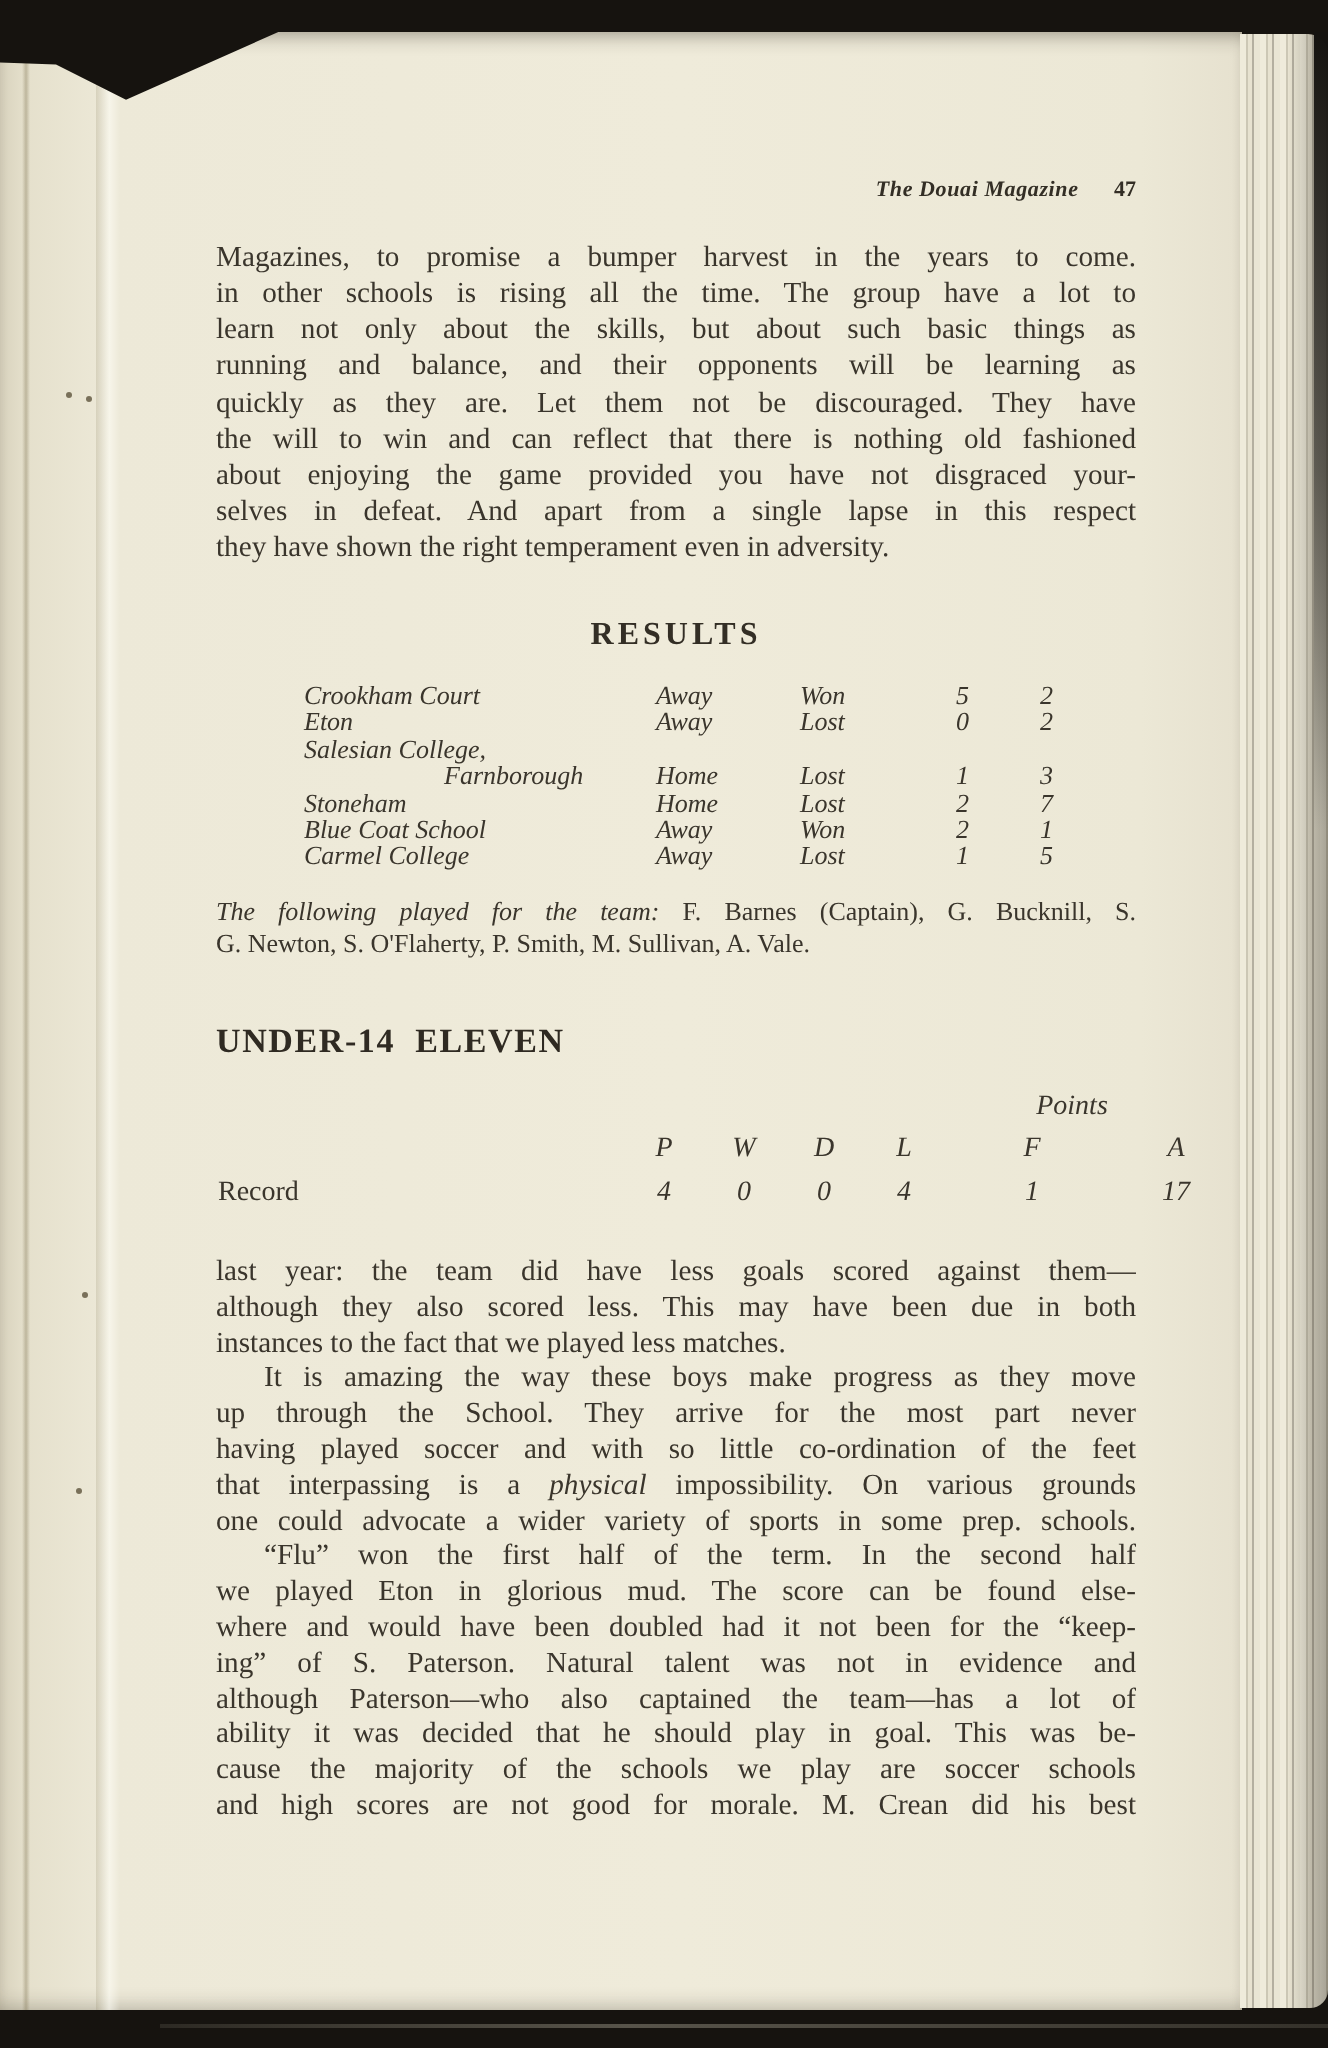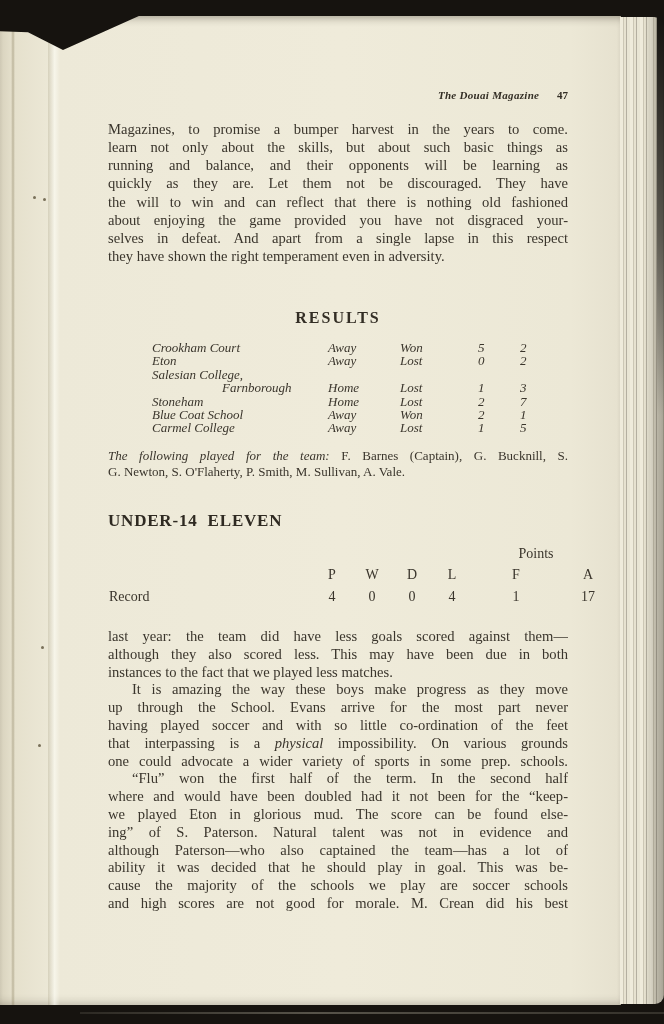--- a/index.html
+++ b/index.html
@@ -85,40 +85,41 @@
   .team-note{top:432px;font-size:13px;}
   .team-note .jline{line-height:16.2px;}
 
   .u14-heading{
     position:absolute;top:495px;left:0;width:460px;text-align:left;
     font-weight:bold;font-size:17px;letter-spacing:.8px;color:#2f2a22;
     white-space:pre-wrap;
   }
   .record{position:absolute;top:528px;left:0;width:460px;height:66px;font-size:14px;}
   .rec-row{position:absolute;left:0;width:460px;height:20px;line-height:20px;}
-  .rc{position:absolute;width:44px;margin-left:-22px;text-align:center;top:0;}
+  .rc{position:absolute;width:44px;margin-left:-22px;text-align:center;top:0;font-style:italic;}
   .rec-label{position:absolute;left:1px;top:0;}
 
   .body2{top:612px;}
   .body2 .jline{line-height:17.8px;}
 </style>
 </head>
 <body>
 
 <div class="scene">
   <div class="page">
     <div class="content">
 
       <div class="header-line">
         <span class="mag-title">The Douai Magazine</span>
         <span class="page-no">47</span>
       </div>
 
       <div class="jblock intro">
         <div class="jline">Magazines, to promise a bumper harvest in the years to come.</div>
+        <div class="jline">in other schools is rising all the time.  The group have a lot to</div>
         <div class="jline">learn not only about the skills, but about such basic things as</div>
         <div class="jline">running and balance, and their opponents will be learning as</div>
         <div class="jline">quickly as they are.  Let them not be discouraged.  They have</div>
         <div class="jline">the will to win and can reflect that there is nothing old fashioned</div>
         <div class="jline">about enjoying the game provided you have not disgraced your-</div>
         <div class="jline">selves in defeat.  And apart from a single lapse in this respect</div>
         <div class="jline end">they have shown the right temperament even in adversity.</div>
       </div>
 
       <div class="results-heading">RESULTS</div>
@@ -199,27 +200,27 @@
           <span class="rc" style="left:408px">1</span>
           <span class="rc" style="left:480px">17</span>
         </div>
       </div>
 
       <div class="jblock body2">
         <div class="jline">last year: the team did have less goals scored against them—</div>
         <div class="jline">although they also scored less.  This may have been due in both</div>
         <div class="jline end">instances to the fact that we played less matches.</div>
         <div class="jline ind">It is amazing the way these boys make progress as they move</div>
-        <div class="jline">up through the School.  Evans arrive for the most part never</div>
+        <div class="jline">up through the School.  They arrive for the most part never</div>
         <div class="jline">having played soccer and with so little co-ordination of the feet</div>
         <div class="jline"><span>that interpassing is a </span><span class="it">physical</span><span> impossibility.  On various grounds</span></div>
         <div class="jline">one could advocate a wider variety of sports in some prep. schools.</div>
         <div class="jline ind">“Flu” won the first half of the term.  In the second half</div>
+        <div class="jline">we played Eton in glorious mud.  The score can be found else-</div>
         <div class="jline">where and would have been doubled had it not been for the “keep-</div>
-        <div class="jline">we played Eton in glorious mud.  The score can be found else-</div>
         <div class="jline">ing” of S. Paterson.  Natural talent was not in evidence and</div>
         <div class="jline">although Paterson—who also captained the team—has a lot of</div>
         <div class="jline">ability it was decided that he should play in goal.  This was be-</div>
         <div class="jline">cause the majority of the schools we play are soccer schools</div>
         <div class="jline">and high scores are not good for morale.  M. Crean did his best</div>
       </div>
 
     </div>
   </div>
 

